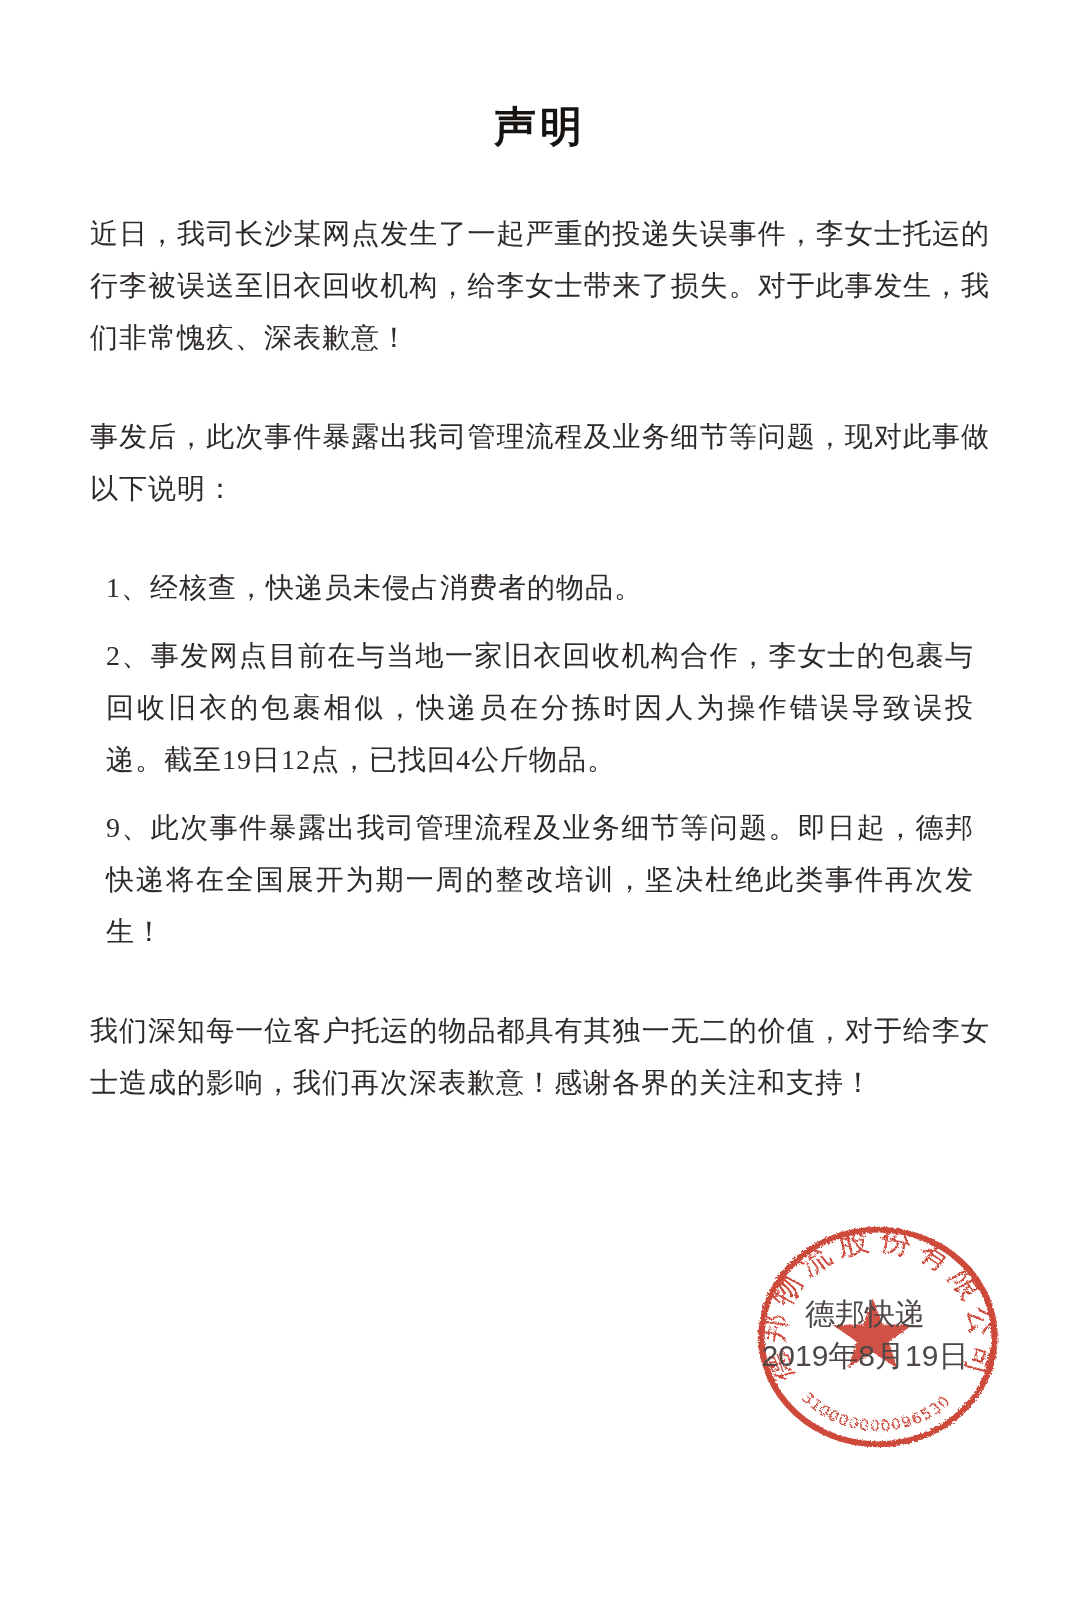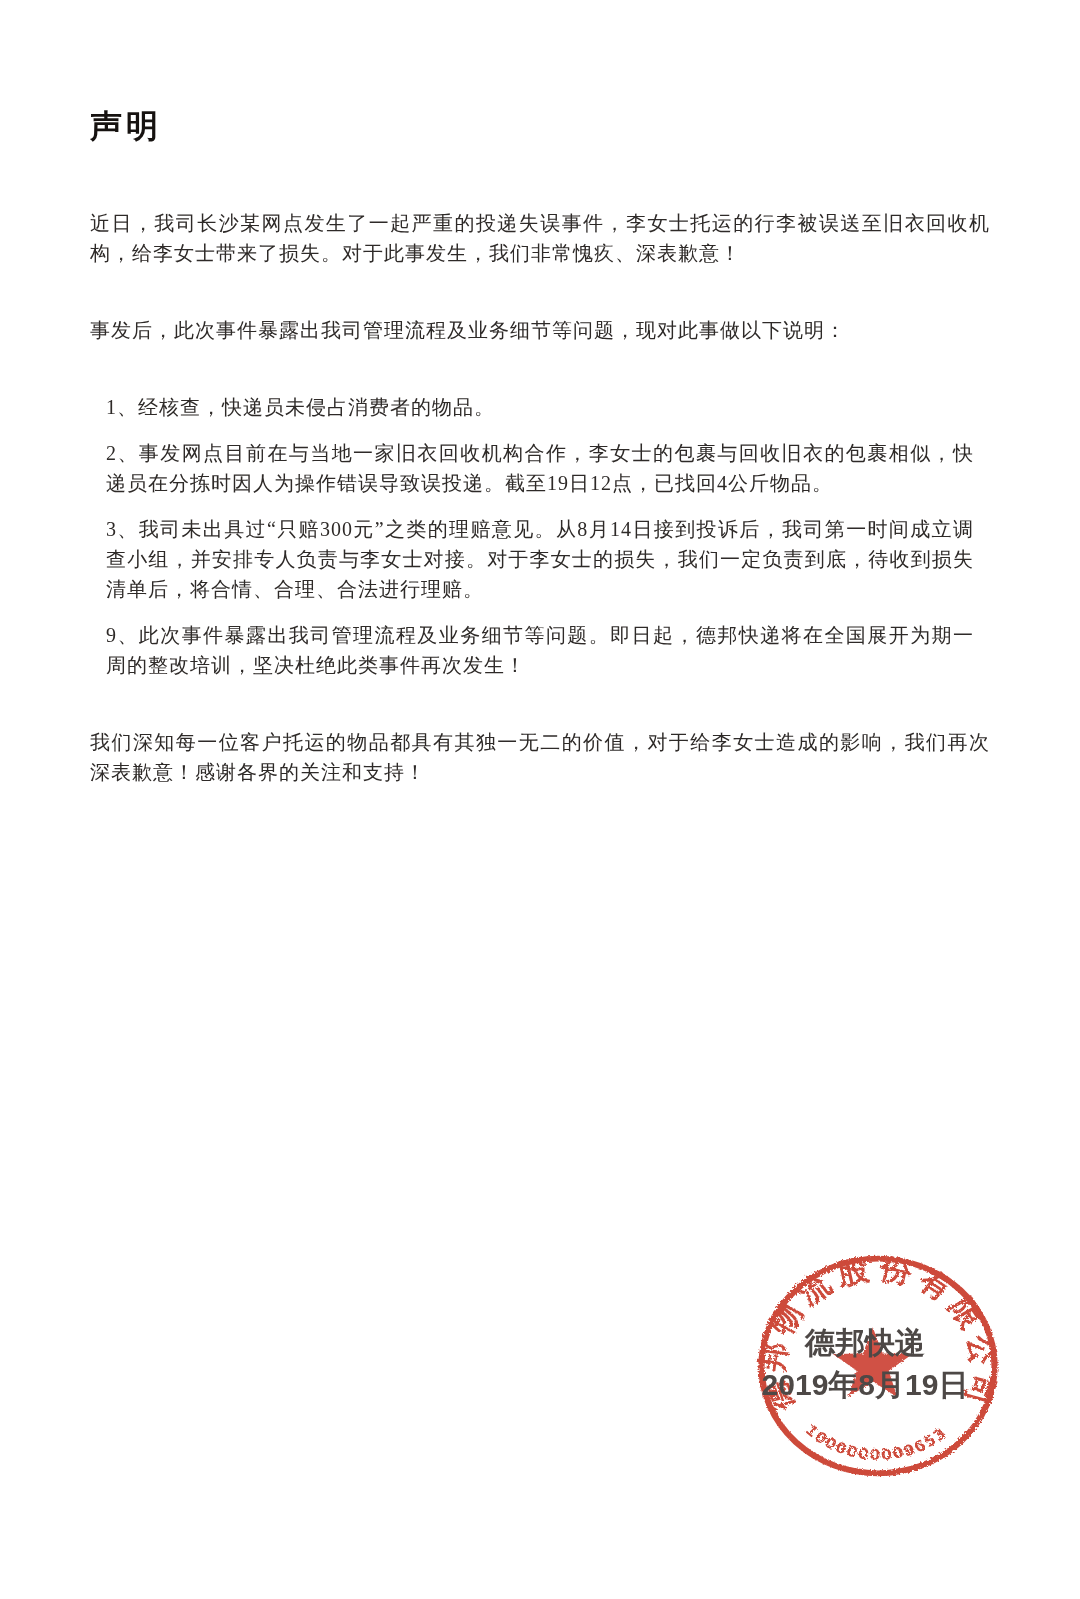--- a/index.html
+++ b/index.html
@@ -12,44 +12,43 @@
     overflow: hidden;
     font-family: "Liberation Serif", "DejaVu Serif", serif;
     color: #2e2a28;
   }
   .content {
     padding: 103px 90px 0 90px;
   }
   .title {
     font-family: "Liberation Sans", "DejaVu Sans", sans-serif;
     font-weight: bold;
-    font-size: 32px;
+    font-size: 42px;
     line-height: 47px;
-    text-align: left;
+    text-align: center;
     color: #161210;
     letter-spacing: 4px;
     margin-bottom: 58px;
   }
   .para {
-    font-size: 20px;
-    line-height: 30px;
+    font-size: 28px;
+    line-height: 52px;
     letter-spacing: 1px;
     text-align: justify;
     margin-bottom: 47px;
   }
   .items .item { margin: 16px; }
   
   .stamp {
     position: absolute;
     left: 752px;
-    top: 1250px;
+    top: 1221px;
     width: 252px;
     height: 232px;
     mix-blend-mode: multiply;
-    font-weight: bold;
   }
   .stamp svg {
     position: absolute;
     left: 0; top: 0;
     width: 252px;
     height: 232px;
     opacity: 0.92;
   }
   .seal-ring { stroke: var(--seal-color, #c93a2c); }
   .seal-arc {
@@ -84,21 +83,20 @@
 <div class="page">
   <div class="content">
     <h1 class="title">声明</h1>
 
     <p class="para">近日，我司长沙某网点发生了一起严重的投递失误事件，李女士托运的行李被误送至旧衣回收机构，给李女士带来了损失。对于此事发生，我们非常愧疚、深表歉意！</p>
     <p class="para">事发后，此次事件暴露出我司管理流程及业务细节等问题，现对此事做以下说明：</p>
 
     <div class="para items">
       <div class="item">1、经核查，快递员未侵占消费者的物品。</div>
       <div class="item">2、事发网点目前在与当地一家旧衣回收机构合作，李女士的包裹与回收旧衣的包裹相似，快递员在分拣时因人为操作错误导致误投递。截至19日12点，已找回4公斤物品。</div>
-      <div class="item">3、我司未出具过“只赔300元”之类的理赔意见。从8月14日接到投诉后，我司第一时间成立调查小组，并安排专人负责与李女士对接。对于李女士的损失，我们一定负责到底，待收到损失清单后，将合情、合理、合法进行理赔。</div>
       <div class="item">9、此次事件暴露出我司管理流程及业务细节等问题。即日起，德邦快递将在全国展开为期一周的整改培训，坚决杜绝此类事件再次发生！</div>
     </div>
 
     <p class="para">我们深知每一位客户托运的物品都具有其独一无二的价值，对于给李女士造成的影响，我们再次深表歉意！感谢各界的关注和支持！</p>
   </div>
 
   <div class="stamp">
     <svg viewBox="0 0 240 240" preserveAspectRatio="none">
       <defs>
         <path id="arcTop" d="M 35.4 150.8 A 90 90 0 1 1 204.6 150.8" fill="none"></path>

